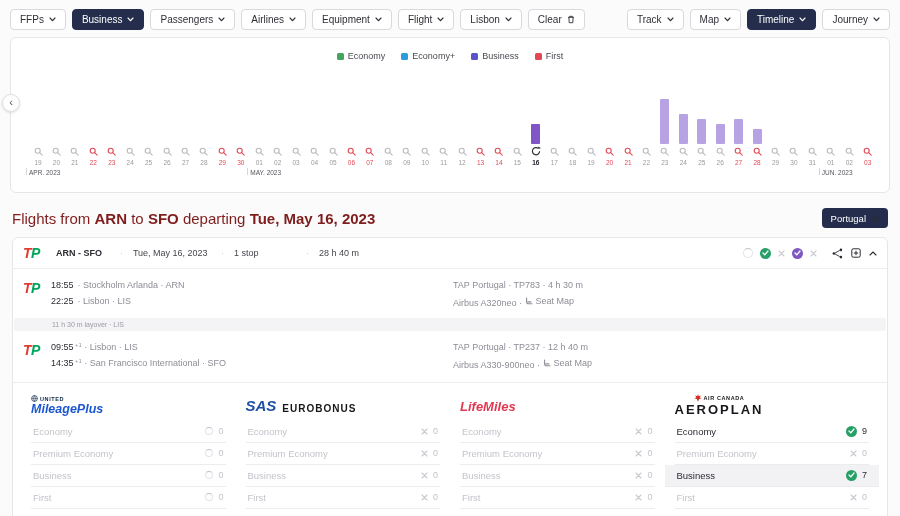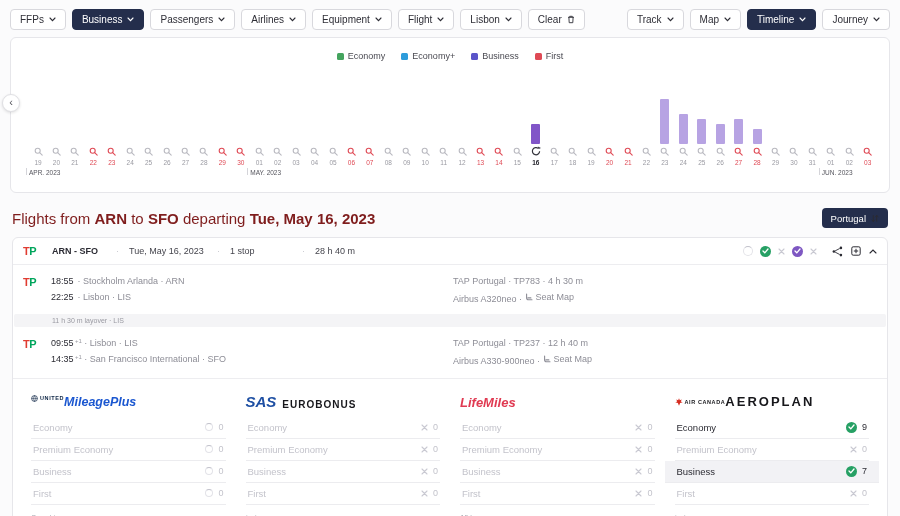--- a/index.html
+++ b/index.html
@@ -29,21 +29,21 @@
 .month-label{position:absolute;top:100%;margin-top:3px;left:-2px;font-size:6.5px;color:#55555d;white-space:nowrap}
 .month-tick{position:absolute;top:100%;margin-top:2px;left:-5px;width:1px;height:7px;background:#d4d4d9}
 
 .results-header{display:flex;justify-content:space-between;align-items:center;margin:15px 12px 9px}
 .title{font-size:15px;font-weight:400;color:#7f1d1d}
 .title b{font-weight:700}
 .sort-btn{display:inline-flex;align-items:center;gap:5px;background:#242e4c;color:#fff;border:none;border-radius:4px;height:20px;padding:0 9px;font-size:9.5px;cursor:pointer}
 
 .flight-card{margin:0 12px;background:#fff;border:1px solid #e6e6ea;border-radius:6px}
 .card-header{display:flex;align-items:center;padding:7px 10px;border-bottom:1px solid #ededf0;cursor:pointer}
-.tp-logo{font-size:11px;font-weight:bold;letter-spacing:-.5px}
+.tp-logo{font-size:14px;font-weight:bold;font-style:italic;letter-spacing:-.5px}
 .summary{display:flex;align-items:center;margin-left:16px;font-size:9px;color:#45454d}
 .sum-route{width:64px;font-weight:bold;color:#2b2b33}
 .sum-date{width:88px}
 .sum-stops{width:72px}
 .sum-dot{color:#c6c6cd;margin-right:10px}
 .hdr-right{margin-left:auto;display:flex;align-items:center;gap:7px}
 .spin{width:10px;height:10px;border:1.5px solid #e3e3e8;border-top-color:#c2c2cb;border-radius:50%;display:inline-block}
 .badge{width:11px;height:11px;border-radius:50%;display:inline-flex;align-items:center;justify-content:center}
 .xwrap{display:inline-flex}
 .act-group{display:flex;gap:8px;margin-left:8px;align-items:center}
@@ -63,21 +63,21 @@
 .programs{display:grid;grid-template-columns:repeat(4,1fr);border-top:1px solid #ededf0;padding:10px 8px 10px}
 .prog-col{padding:0 10px}
 .prog-logo{height:26px;display:flex;align-items:center;margin-bottom:2px}
 .prog-row{display:flex;align-items:center;justify-content:space-between;font-size:9.5px;color:#c3c3cb;padding:5px 2px;border-bottom:1px solid #ececef}
 .prog-row.avail{color:#2b2b33}
 .prog-row.hl{background:#f2f2f5;margin:0 -10px;padding:5px 12px}
 .prog-right{display:flex;align-items:center;gap:5px}
 .prog-count{font-size:9px}
 .prog-footer{margin-top:9px;font-size:7px;color:#a9a9b2;font-style:italic}
 
-.logo-col{display:flex;flex-direction:row;align-items:center;width:auto}
+.logo-col{display:flex;flex-direction:column;align-items:center;width:auto}
 .logo-topline{display:flex;align-items:center;gap:2px}
 .logo-top-text{font-size:5.5px;font-weight:bold;letter-spacing:.6px}
 .logo-main-italic{font-weight:bold;font-style:italic}
 .logo-caps{font-weight:800;letter-spacing:2px}
 .sas-row{display:flex;align-items:flex-end;gap:6px}
 </style>
 </head>
 <body>
 
 <div class="toolbar">

